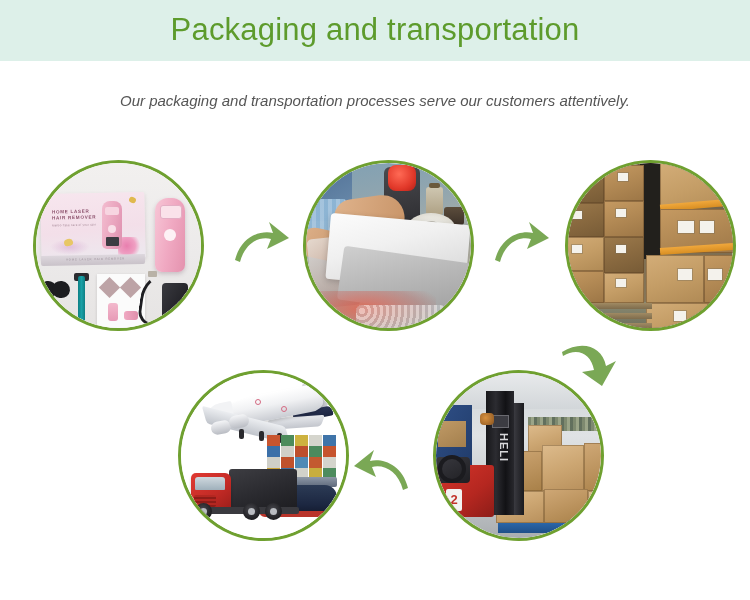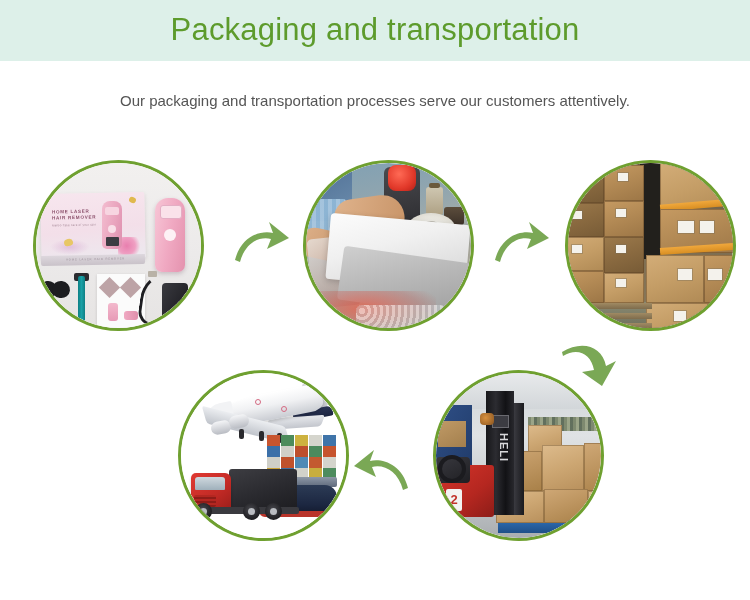--- a/index.html
+++ b/index.html
@@ -35,20 +35,21 @@
 
   
   #subtitle {
     position: absolute; left: 0; top: 90px;
     width: 750px;
     text-align: center;
     font-size: 15px;
     line-height: 22px;
     color: #555555;
     white-space: nowrap;
+    font-style: italic;
   }
 
   
   .photo-circle {
     position: absolute;
     border-radius: 50%;
     border: 3px solid #6fa030;
     box-sizing: border-box;
     overflow: hidden;
     background: #ffffff;

